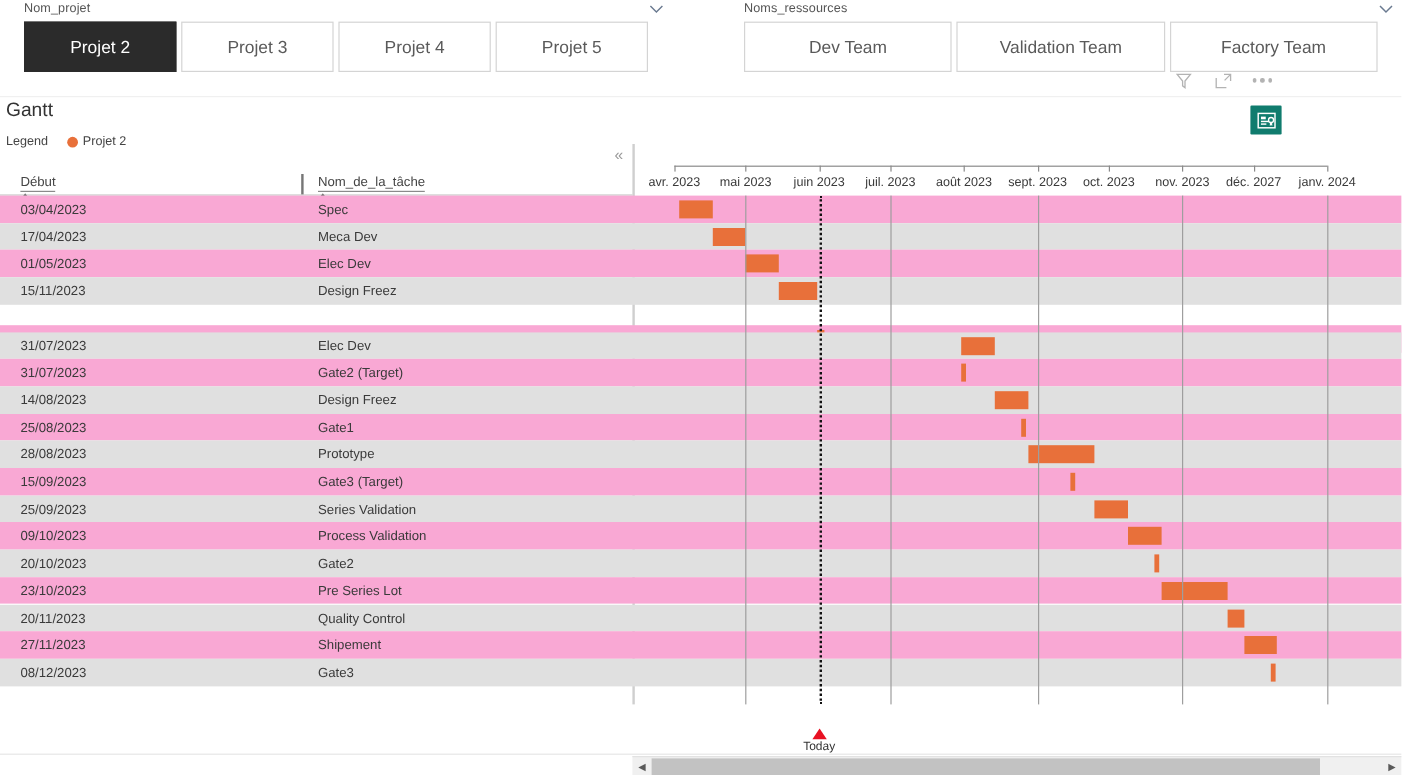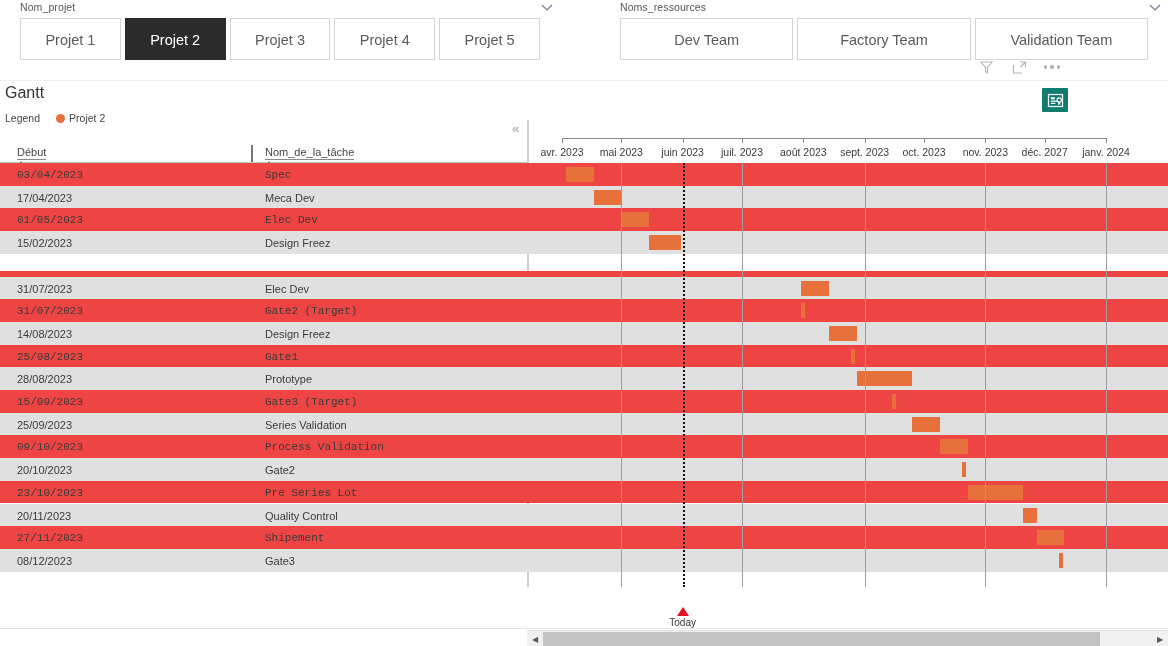--- a/index.html
+++ b/index.html
@@ -102,21 +102,21 @@
   }
   #head-debut { left:17px; }
   #head-tache { left:265px; }
   .col-sep { position:absolute; left:251px; top:145px; width:2px; height:17px; background:#767676; }
 
   .rows { position:absolute; left:0; top:163px; width:1168px; height:424px; }
   .row {
     position:absolute; left:0; width:1168px; height:22.7px;
     font-size:11px; color:#3a3a3a;
   }
-  .row.odd  { background:#ef4444;font-family:Liberation Mono, monospace; }
+  .row.odd  { background:#f9a8d4; }
   .row.even { background:#e0e0e0; }
   .cell-date { position:absolute; left:17px; top:6px; }
   .cell-task { position:absolute; left:265px; top:6px; }
   .bar {
     position:absolute; top:4px; height:15px;
     background:#E8703A; cursor:pointer;
   }
 
   
   .axis { position:absolute; left:0; top:138px; width:1168px; height:26px;text-align:center; }
@@ -169,39 +169,38 @@
 <div id="root">
 
   <div class="slicer" id="slicer-projet">
     <div class="slicer-label">Nom_projet</div>
     <div class="slicer-chevron">
       <svg width="14" height="12" viewBox="0 0 14 12">
           <path d="M2 4 L7 9 L12 4" fill="none" stroke="#6a7a90" stroke-width="1.2"></path>
         </svg>
     </div>
     <div class="chip-row" id="chips-projet">
-        <div class="chip">Projet 1</div>
         <div class="chip selected">Projet 2</div>
         <div class="chip">Projet 3</div>
         <div class="chip">Projet 4</div>
         <div class="chip">Projet 5</div>
       </div>
   </div>
 
   <div class="slicer" id="slicer-ressources">
     <div class="slicer-label">Noms_ressources</div>
     <div class="slicer-chevron">
       <svg width="14" height="12" viewBox="0 0 14 12">
           <path d="M2 4 L7 9 L12 4" fill="none" stroke="#6a7a90" stroke-width="1.2"></path>
         </svg>
     </div>
     <div class="chip-row" id="chips-ressources">
         <div class="chip">Dev Team</div>
+        <div class="chip">Validation Team</div>
         <div class="chip">Factory Team</div>
-        <div class="chip">Validation Team</div>
       </div>
   </div>
 
   <div class="vis-icons">
     <div>
       <svg width="17" height="17" viewBox="0 0 17 17">
           <path d="M3 3 L14 3 L9.5 8.5 L9.5 14 L7.5 12.5 L7.5 8.5 Z" fill="none" stroke="#b3b3b3" stroke-width="1.1"></path>
         </svg>
     </div>
     <div>
@@ -283,21 +282,21 @@
         <div class="cell-date">17/04/2023</div>
         <div class="cell-task">Meca Dev</div>
         <div class="bar" style="left: 593.651px; width: 27.6945px;"></div>
       </div>
       <div class="row odd" style="top: 45.4px;">
         <div class="cell-date">01/05/2023</div>
         <div class="cell-task">Elec Dev</div>
         <div class="bar" style="left: 621.345px; width: 27.6945px;"></div>
       </div>
       <div class="row even" style="top: 68.1px;">
-        <div class="cell-date">15/02/2023</div>
+        <div class="cell-date">15/11/2023</div>
         <div class="cell-task">Design Freez</div>
         <div class="bar" style="left: 649.04px; width: 31.6509px;"></div>
       </div>
       <div class="row odd" style="top: 108px;">
         <div class="cell-date">31/05/2023</div>
         <div class="cell-task">Gate1 (Target)</div>
         <div class="bar" style="left: 680.691px; width: 5.93455px;"></div>
       </div>
       <div class="row even" style="top: 113.5px;">
         <div class="cell-date">31/07/2023</div>

